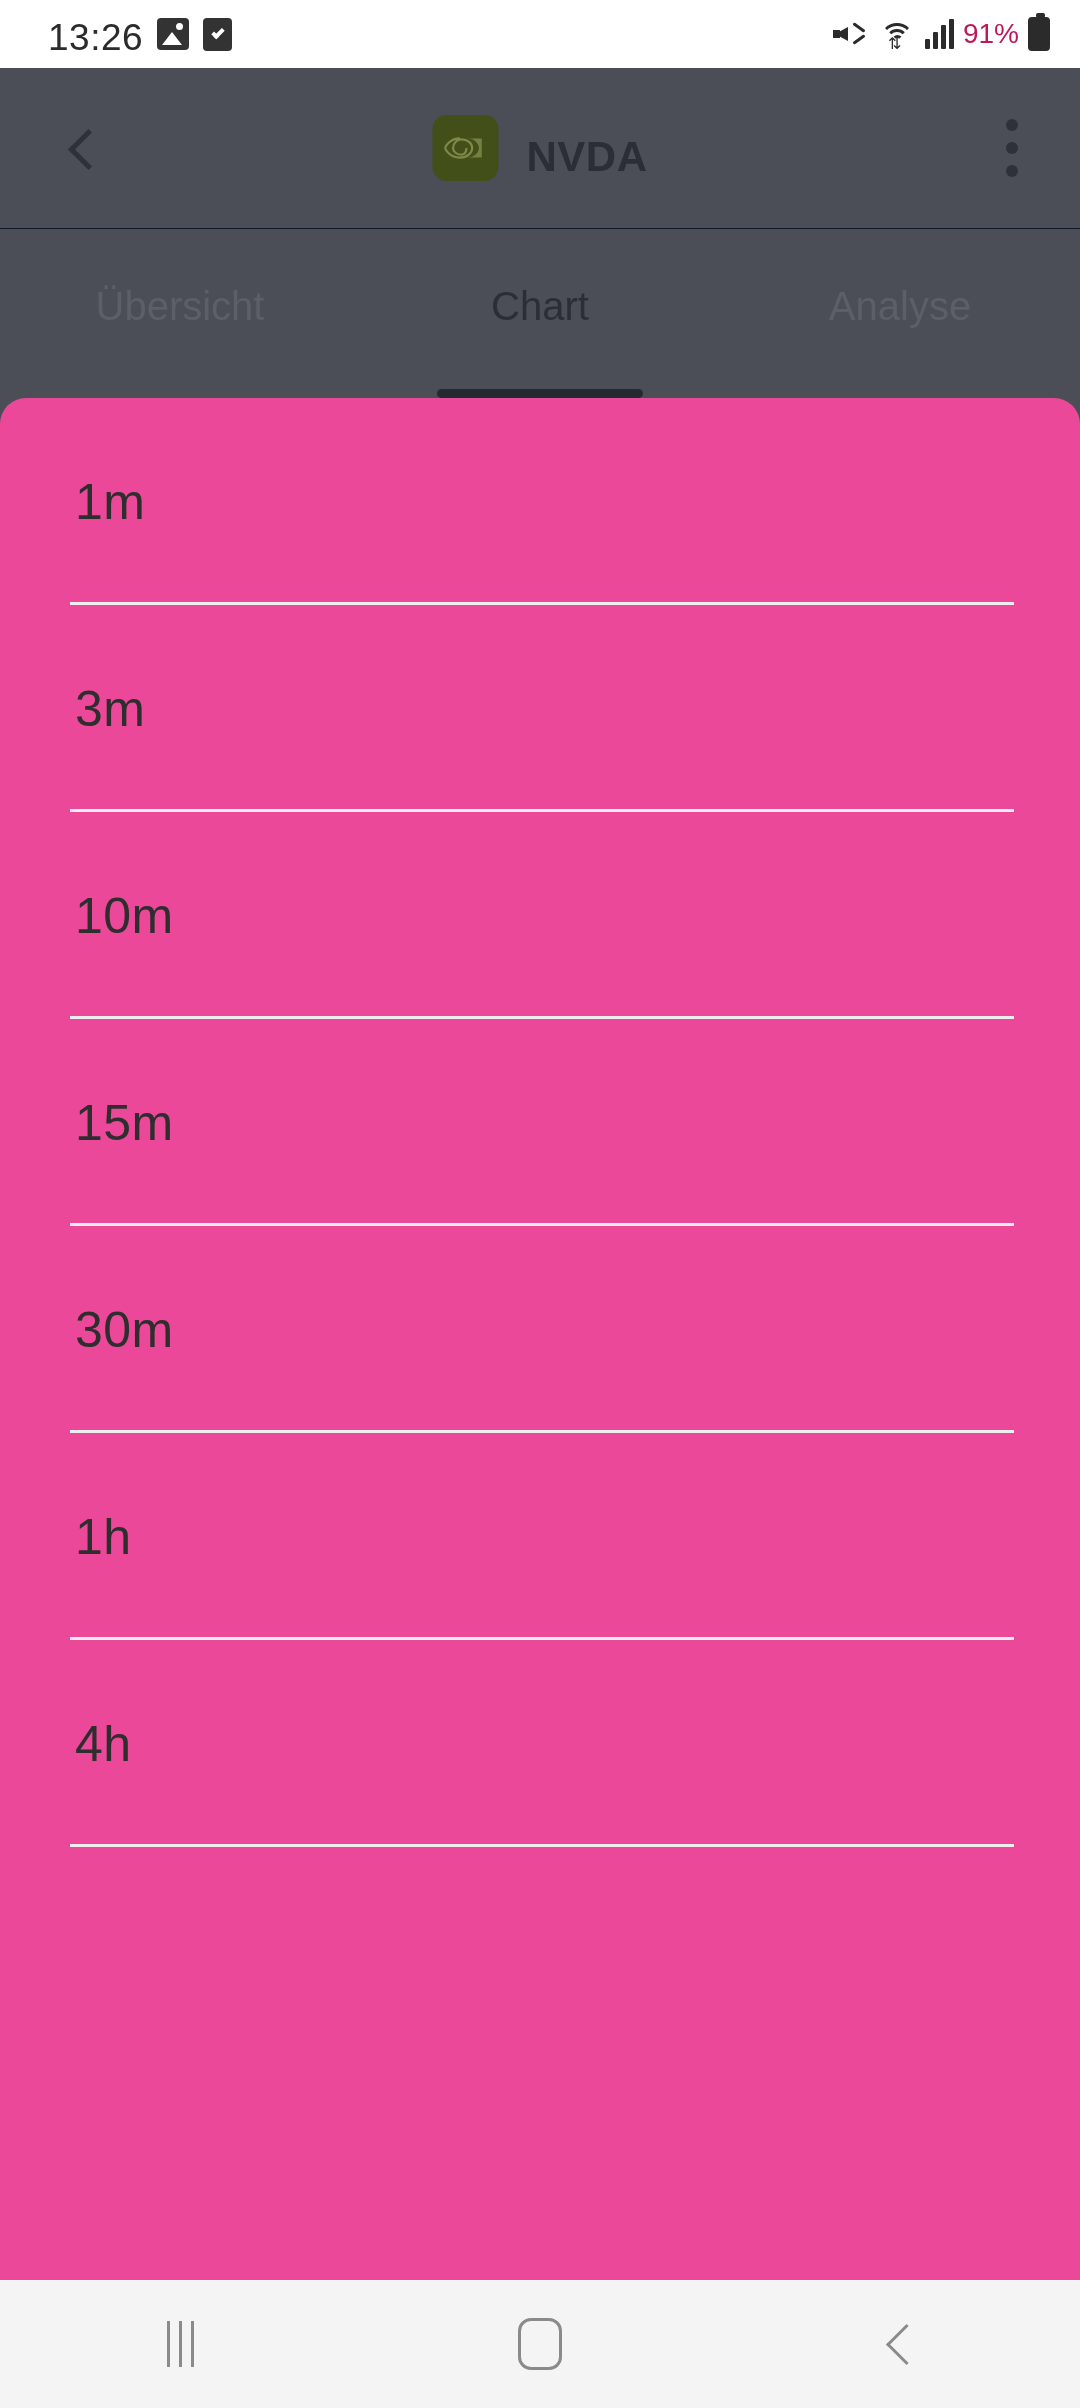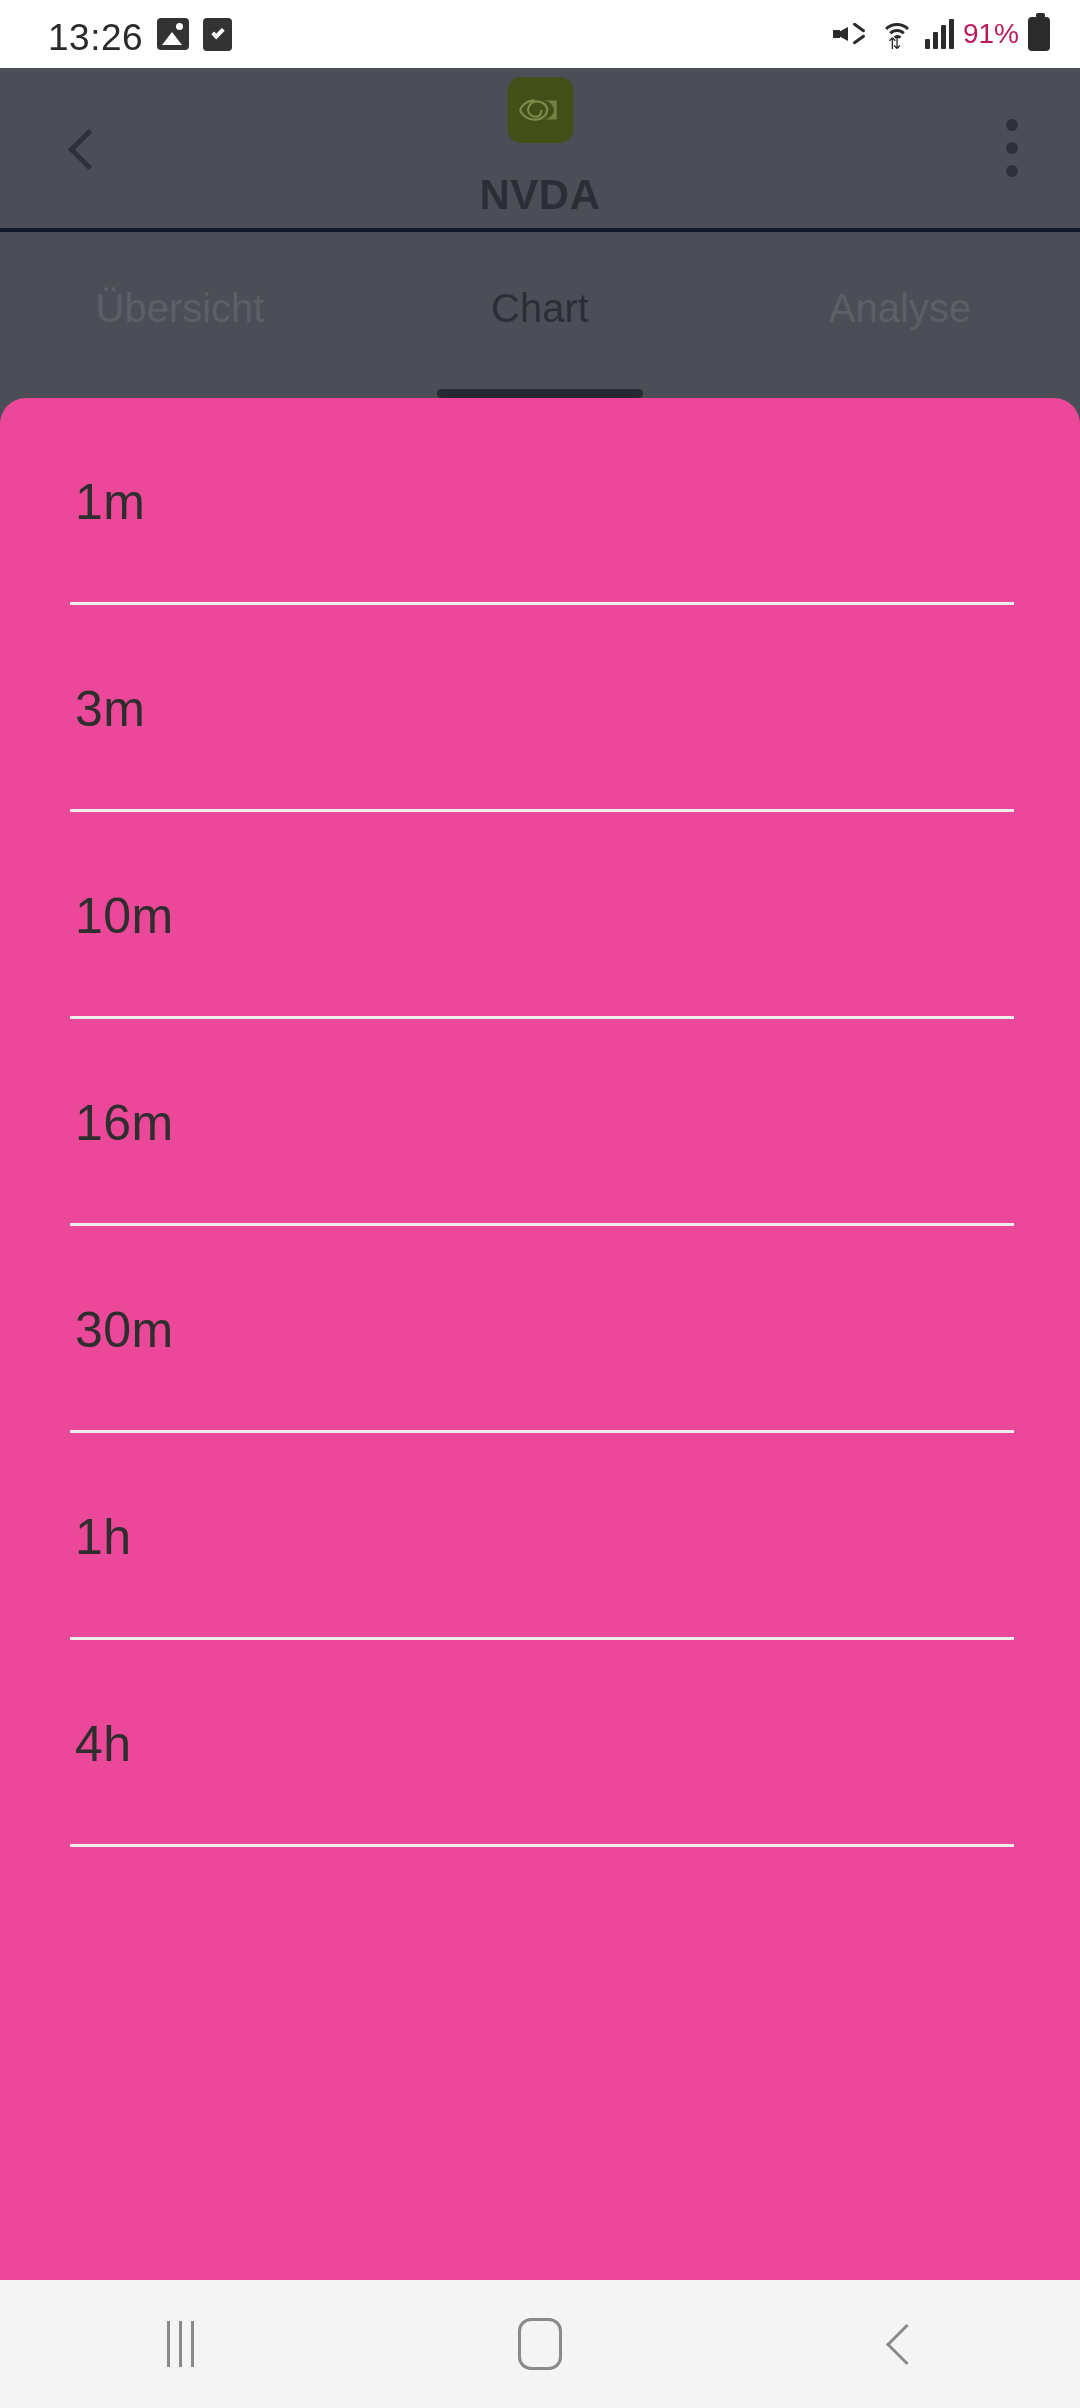--- a/index.html
+++ b/index.html
@@ -76,37 +76,37 @@
     position:absolute;left:60px;top:50%;transform:translateY(-50%);
     width:46px;height:46px;
   }
   .back-chevron:before{
     content:"";position:absolute;left:14px;top:10px;width:24px;height:24px;
     border-left:5px solid #2e313a;border-bottom:5px solid #2e313a;
     transform:rotate(45deg);
   }
   .title-wrap{
     position:absolute;left:50%;transform:translateX(-50%);
-    display:flex;align-items:center;gap:28px;flex-direction:column;
+    display:flex;align-items:flex-end;gap:28px;
   }
   .nv-logo{
     width:66px;height:66px;border-radius:14px;background:#434f19;
     display:flex;align-items:center;justify-content:center;
   }
   .nv-logo svg{width:46px;height:46px;display:block;}
   .app-title{font-size:42px;font-weight:700;color:#2b2e37;letter-spacing:0.5px;}
   .kebab{
     position:absolute;right:62px;top:50%;transform:translateY(-50%);
     display:flex;flex-direction:column;gap:11px;align-items:center;
   }
   .kebab i{display:block;width:12px;height:12px;border-radius:50%;background:#2e313a;}
 
   .tabbar{
     position:relative;width:1080px;height:170px;background:#4b4e56;
-    display:flex;align-items:center;border-top:4px solid #0f172a;
+    display:flex;align-items:center;border-top:1px solid #0f172a;
   }
   .tab{
     flex:1;text-align:center;font-size:40px;color:#5c5f67;position:relative;
     height:100%;display:flex;align-items:center;justify-content:center;padding-bottom:14px;
   }
   .tab.active{color:#2b2e37;}
   .tab-underline{
     position:absolute;bottom:0;left:50%;transform:translateX(-50%);
     width:206px;height:9px;border-radius:5px;background:#262932;
   }
@@ -234,21 +234,21 @@
       <span class="opt-label">3m</span>
       <span class="divider"></span>
     </div>
 
     <div class="opt">
       <span class="opt-label">10m</span>
       <span class="divider"></span>
     </div>
 
     <div class="opt">
-      <span class="opt-label">16m</span>
+      <span class="opt-label">15m</span>
       <span class="divider"></span>
     </div>
 
     <div class="opt">
       <span class="opt-label">30m</span>
       <span class="divider"></span>
     </div>
 
     <div class="opt">
       <span class="opt-label">1h</span>

